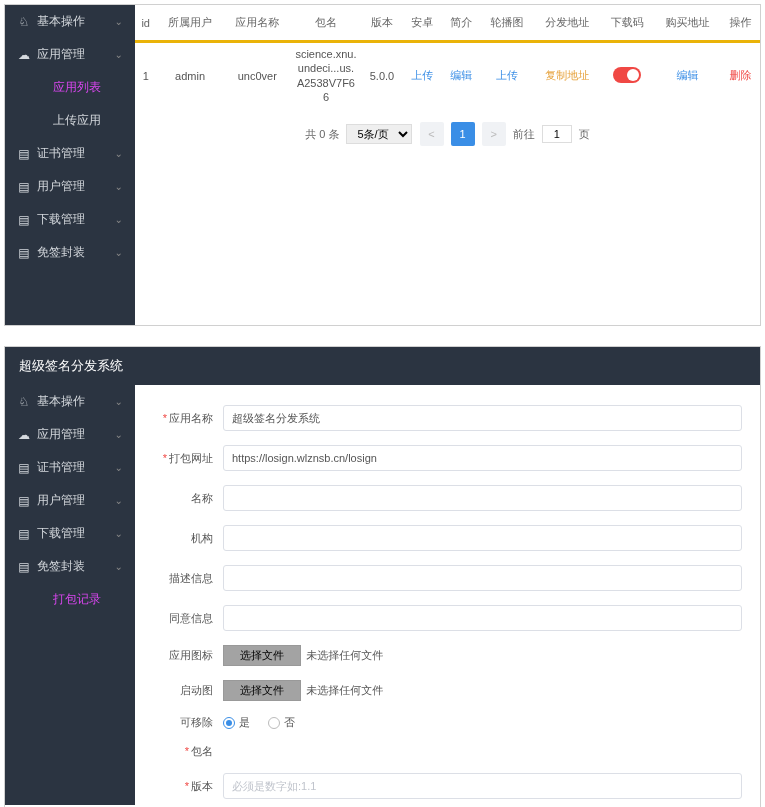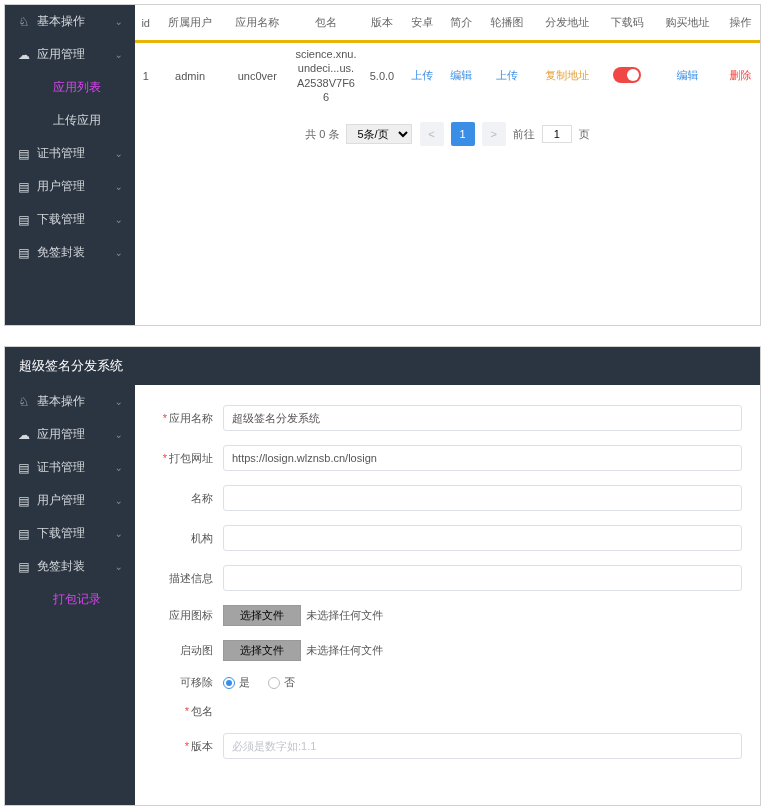--- a/index.html
+++ b/index.html
@@ -187,20 +187,24 @@
     </div>
     <div class="form-row">
       <div class="form-label">机构</div>
       <div class="form-input"><input type="text" style=""></div>
     </div>
     <div class="form-row">
       <div class="form-label">描述信息</div>
       <div class="form-input"><input type="text" style=""></div>
     </div>
     <div class="form-row">
+      <div class="form-label">同意信息</div>
+      <div class="form-input"><input type="text" style=""></div>
+    </div>
+    <div class="form-row">
       <div class="form-label">应用图标</div>
       <div class="form-input">
         <button class="file-btn">选择文件</button>
         <span class="file-txt">未选择任何文件</span>
       </div>
     </div>
     <div class="form-row">
       <div class="form-label">启动图</div>
       <div class="form-input">
         <button class="file-btn">选择文件</button>

